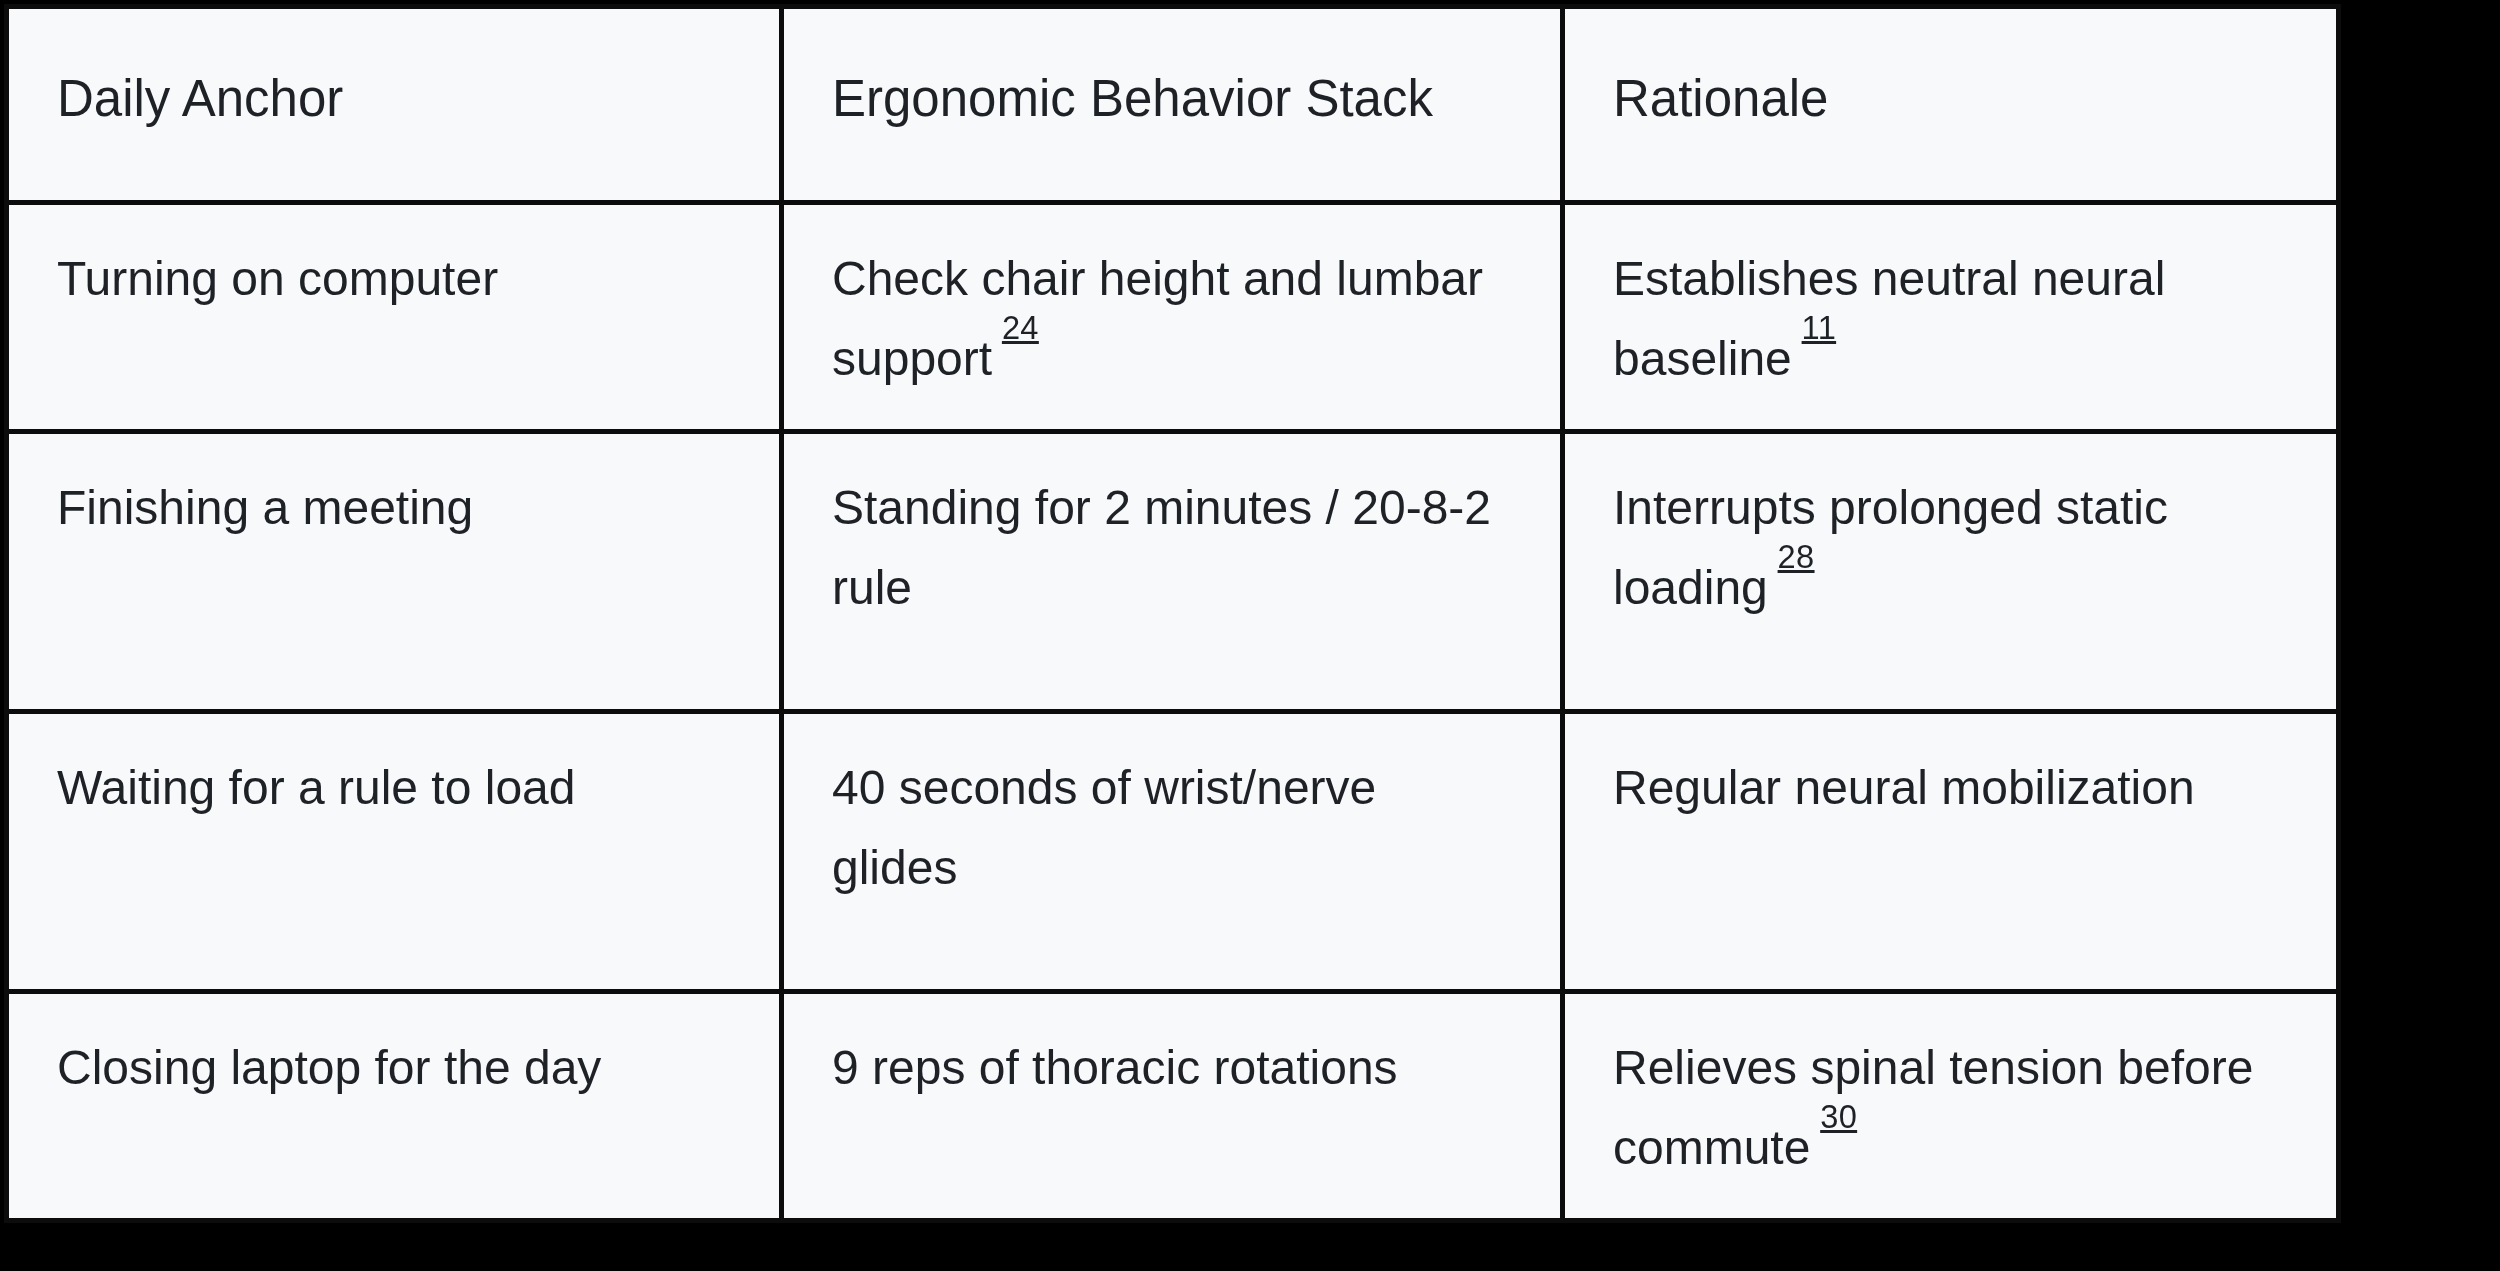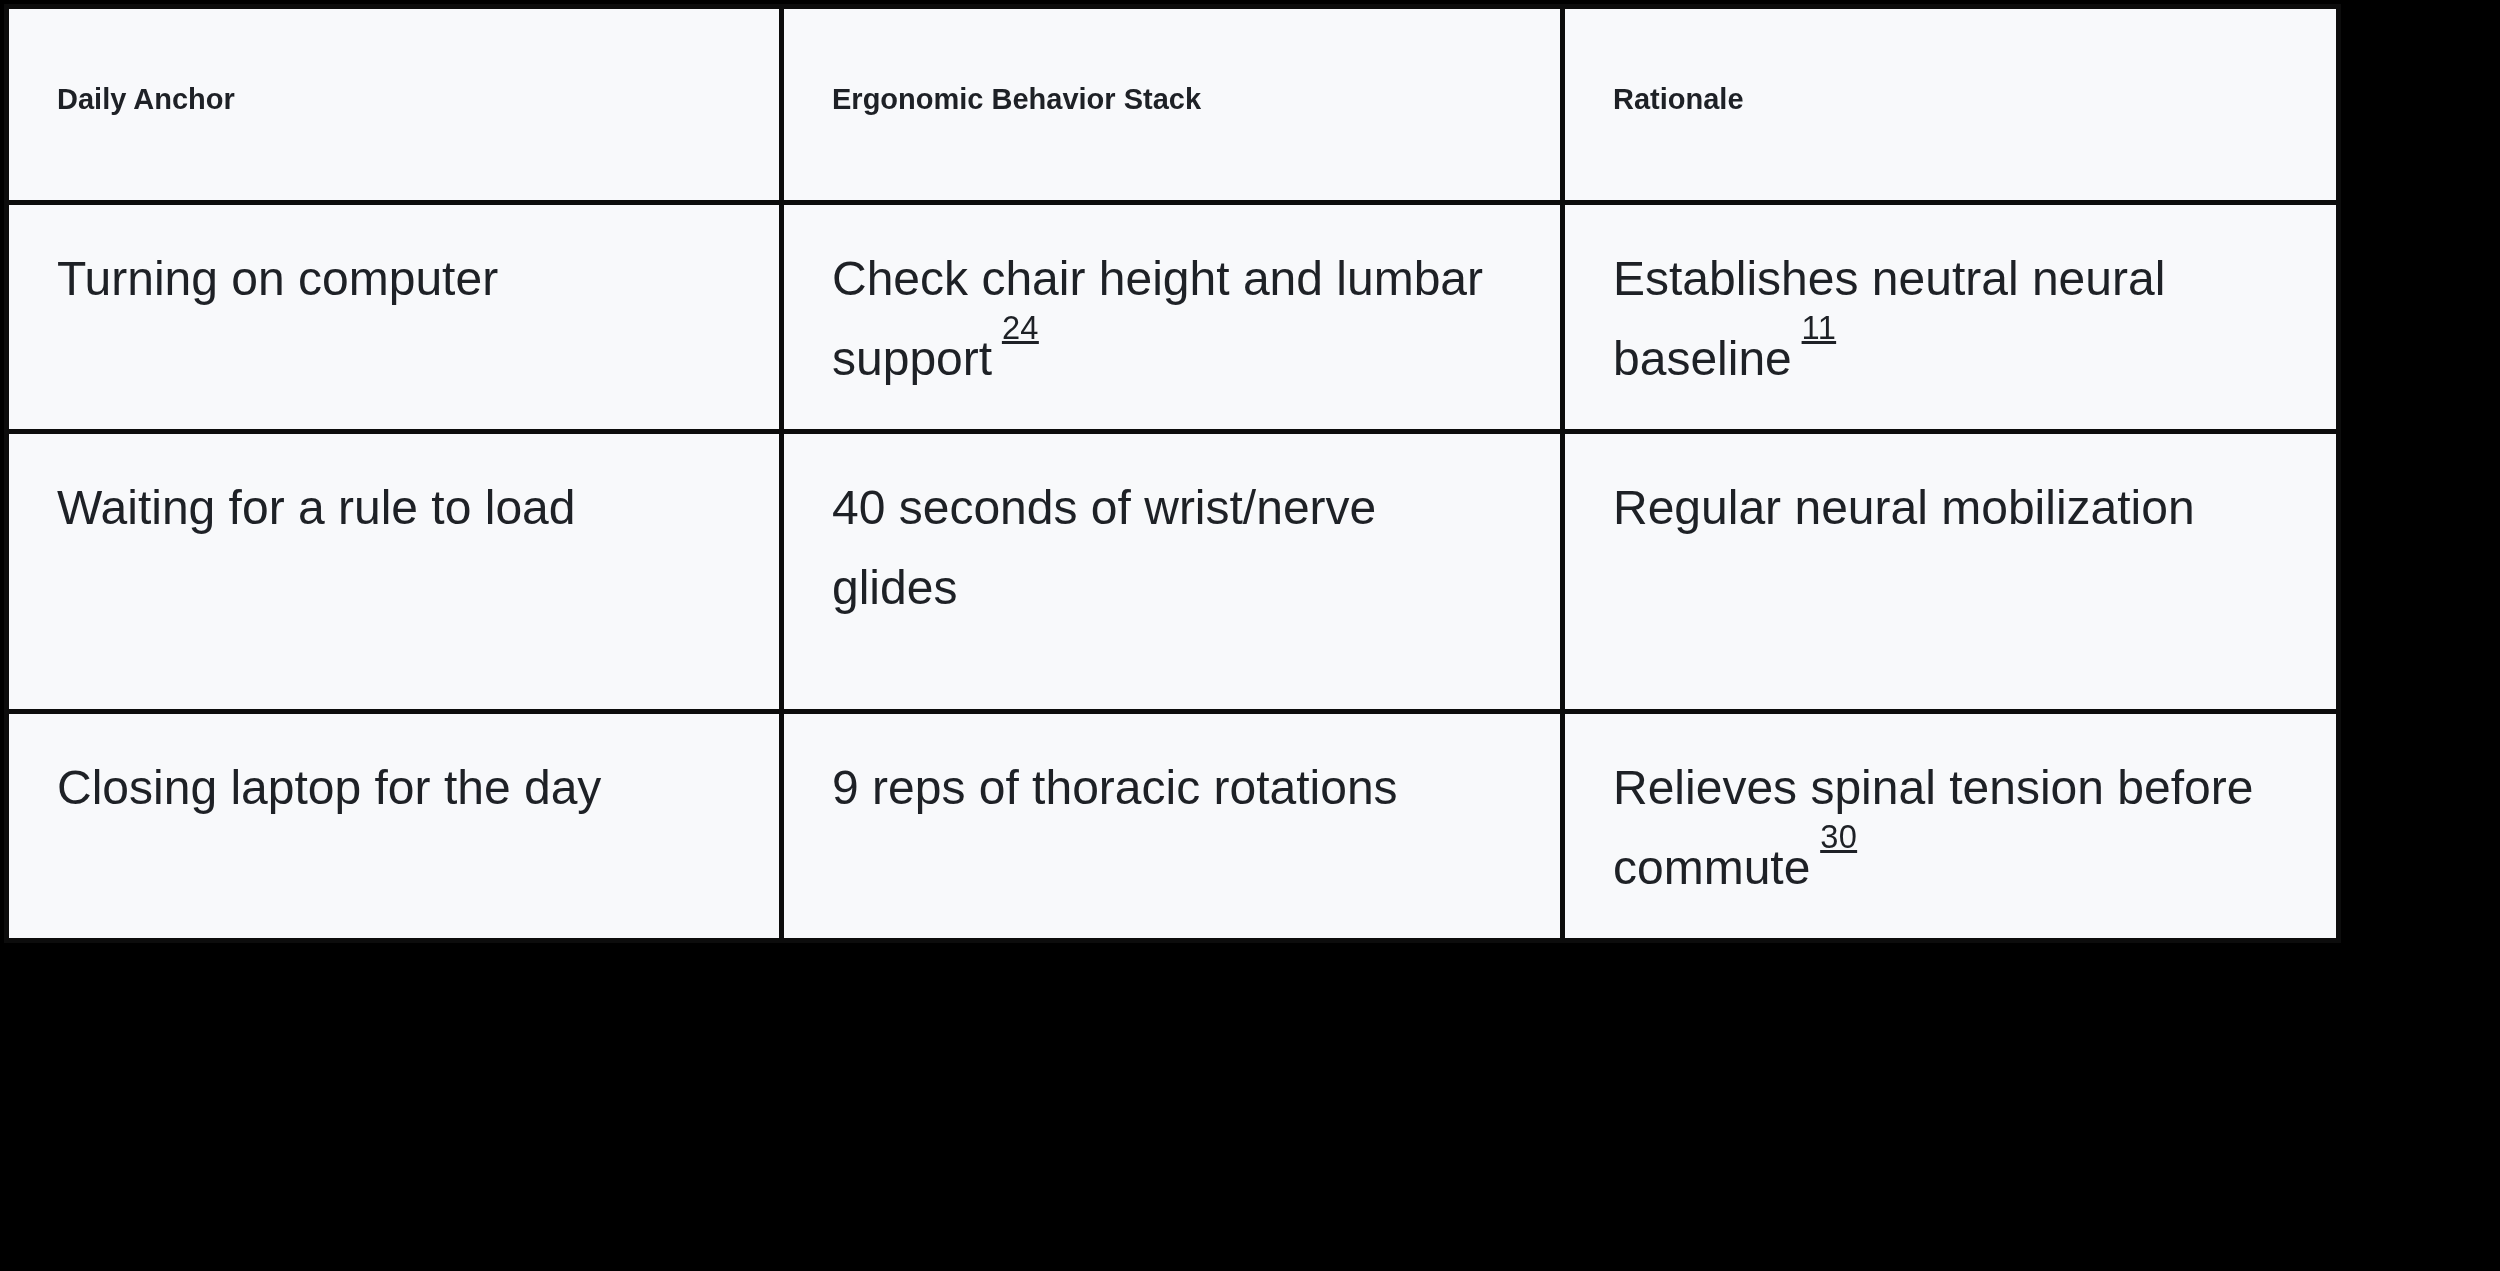--- a/index.html
+++ b/index.html
@@ -35,22 +35,22 @@
     color: #1e2126;
     vertical-align: top;
     text-align: left;
     padding: 34px 58px 30px 48px;
     font-size: 48px;
     line-height: 80px;
     font-weight: 400;
     overflow: hidden;
   }
   .anchor-table th {
-    font-size: 29px;
-    font-weight: 700;
+    font-size: 51px;
+    font-weight: 400;
     padding-top: 50px;
   }
   tr.row-header { height: 196px; }
   tr.row-1 { height: 222px; }
   tr.row-2 { height: 280px; }
   tr.row-3 { height: 280px; }
   tr.row-4 { height: 218px; }
   sup.cite {
     font-size: 0.68em;
     line-height: 0;
@@ -78,20 +78,25 @@
         <th>Ergonomic Behavior Stack</th>
         <th>Rationale</th>
       </tr>
     </thead>
     <tbody>
       <tr class="row-1">
         <td><span>Turning on computer</span></td>
         <td><span>Check chair height and lumbar support</span><sup class="cite">24</sup></td>
         <td><span>Establishes neutral neural baseline</span><sup class="cite">11</sup></td>
       </tr>
+      <tr class="row-2">
+        <td><span>Finishing a meeting</span></td>
+        <td><span>Standing for 2 minutes / 20-8-2 rule</span><sup class="cite"></sup></td>
+        <td><span>Interrupts prolonged static loading</span><sup class="cite">28</sup></td>
+      </tr>
       <tr class="row-3">
         <td><span>Waiting for a rule to load</span></td>
         <td><span>40 seconds of wrist/nerve glides</span><sup class="cite"></sup></td>
         <td><span>Regular neural mobilization</span><sup class="cite"></sup></td>
       </tr>
       <tr class="row-4">
         <td><span>Closing laptop for the day</span></td>
         <td><span>9 reps of thoracic rotations</span><sup class="cite"></sup></td>
         <td><span>Relieves spinal tension before commute</span><sup class="cite">30</sup></td>
       </tr>

